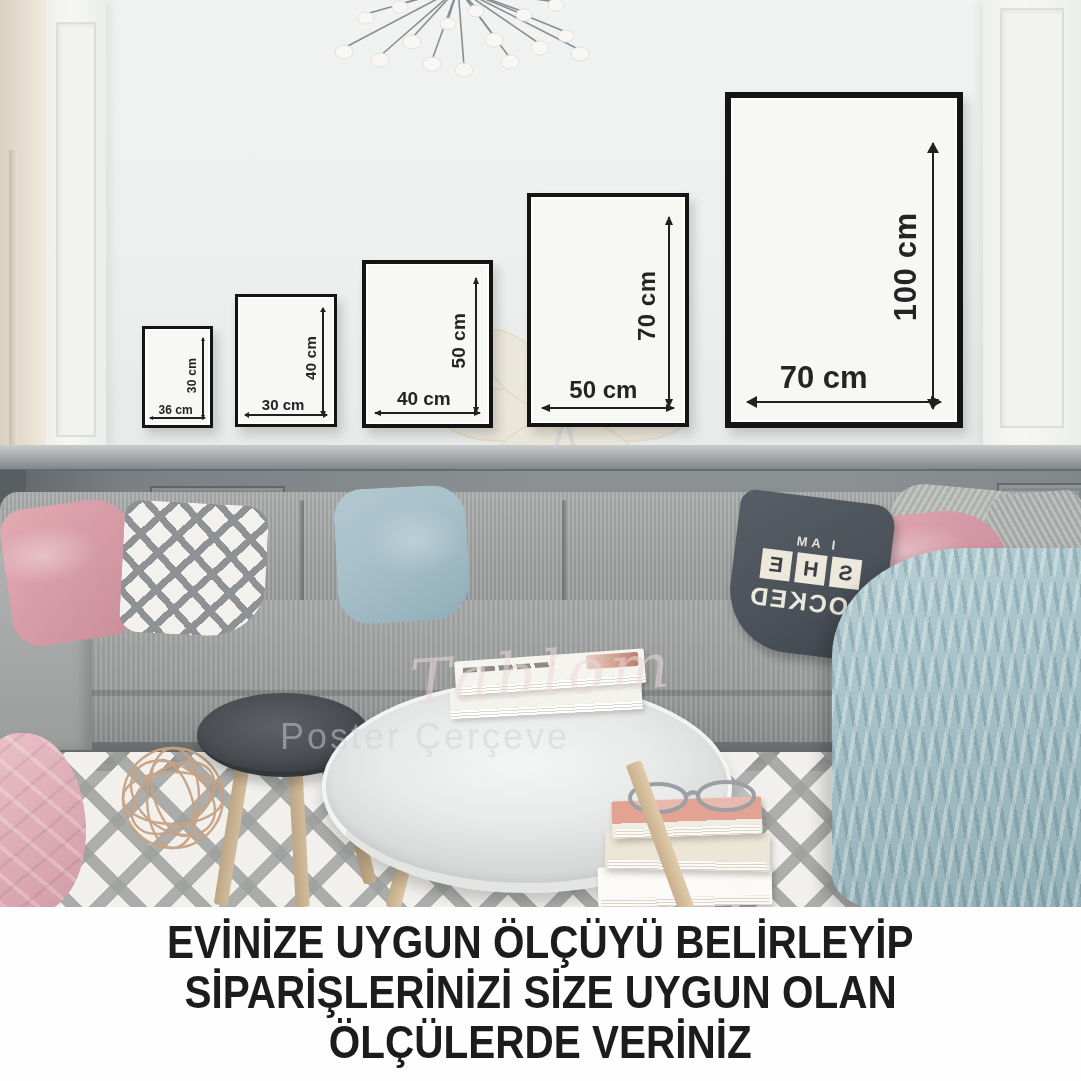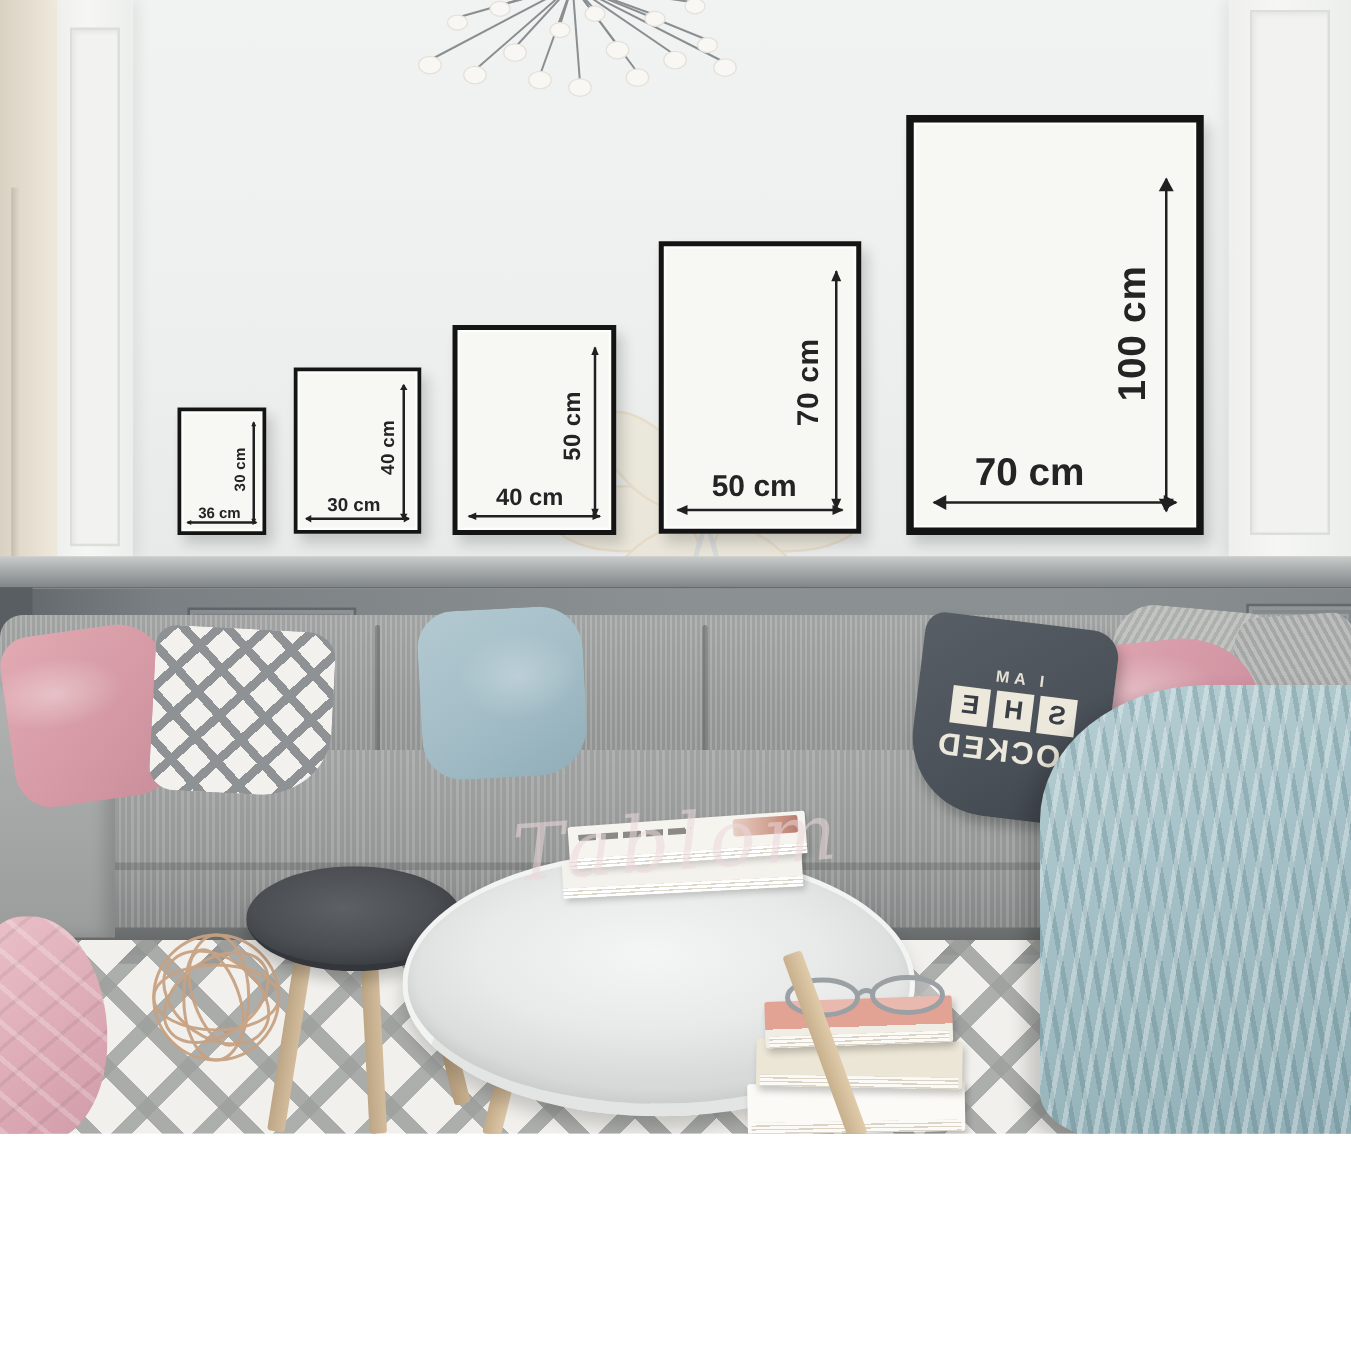--- a/index.html
+++ b/index.html
@@ -369,15 +369,21 @@
       <g stroke="#9aa0a4" stroke-width="4" fill="rgba(255,255,255,.25)">
         <ellipse cx="38" cy="22" rx="28" ry="14"></ellipse>
         <ellipse cx="106" cy="20" rx="28" ry="14"></ellipse>
         <path d="M66,20 Q72,14 78,18" fill="none"></path>
       </g>
     </svg>
 
     <div class="sofa-leg" style="left:652px; top:758px; width:16px; height:156px; transform:rotate(-20deg); background:linear-gradient(90deg,#c8b08d,#e0cbaa);"></div>
 
     <div class="wm-script">Tablom</div>
+    <div class="wm-sub">Poster   Çerçeve</div>
   </div>
 
+  <div class="caption">
+    <div class="line">EVİNİZE UYGUN ÖLÇÜYÜ BELİRLEYİP</div>
+    <div class="line">SİPARİŞLERİNİZİ SİZE UYGUN OLAN</div>
+    <div class="line">ÖLÇÜLERDE VERİNİZ</div>
+  </div>
 </div>
 
 </body></html>

